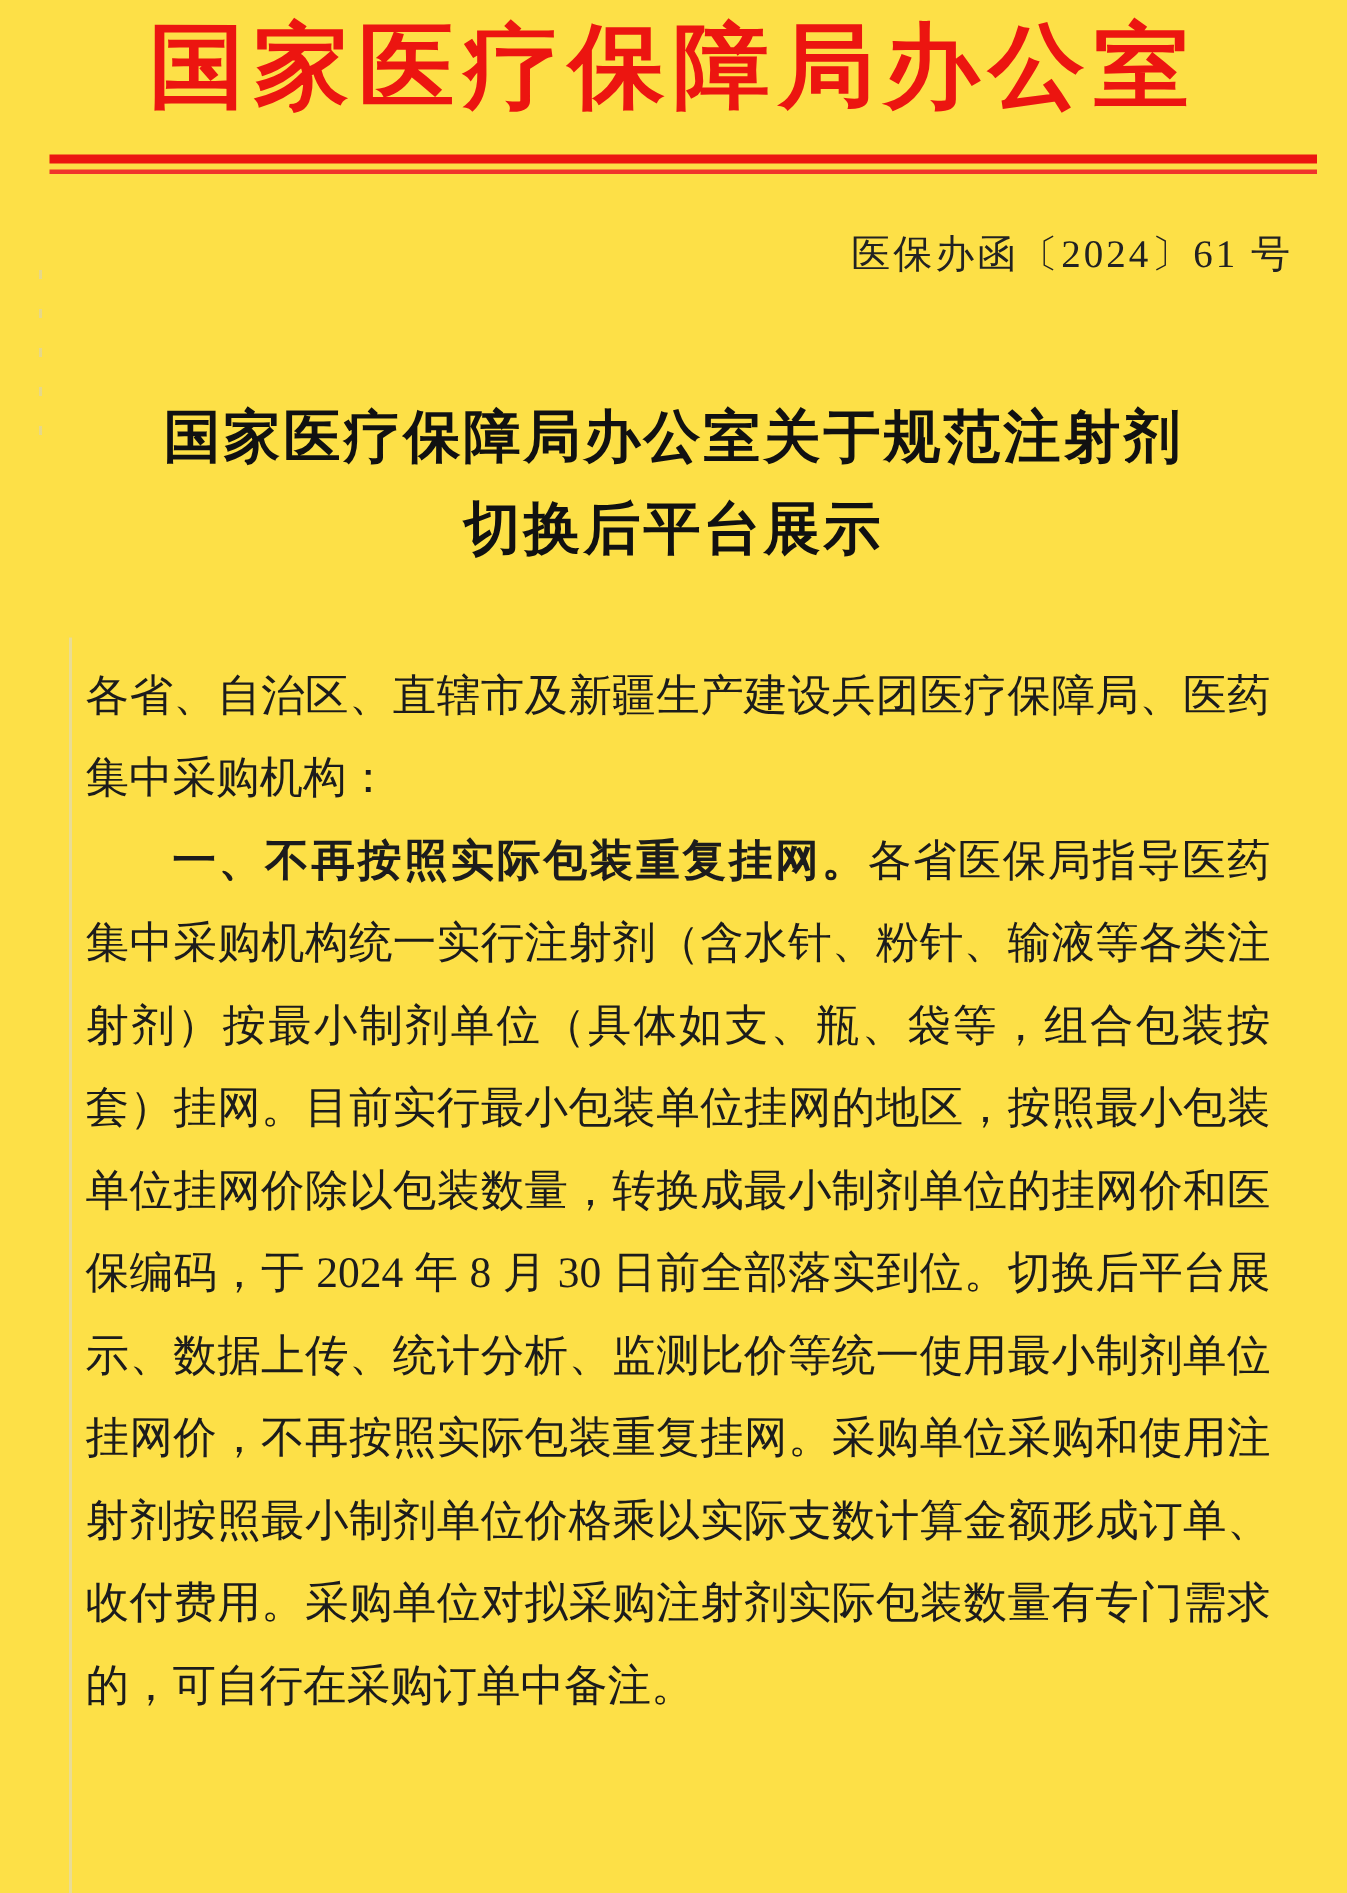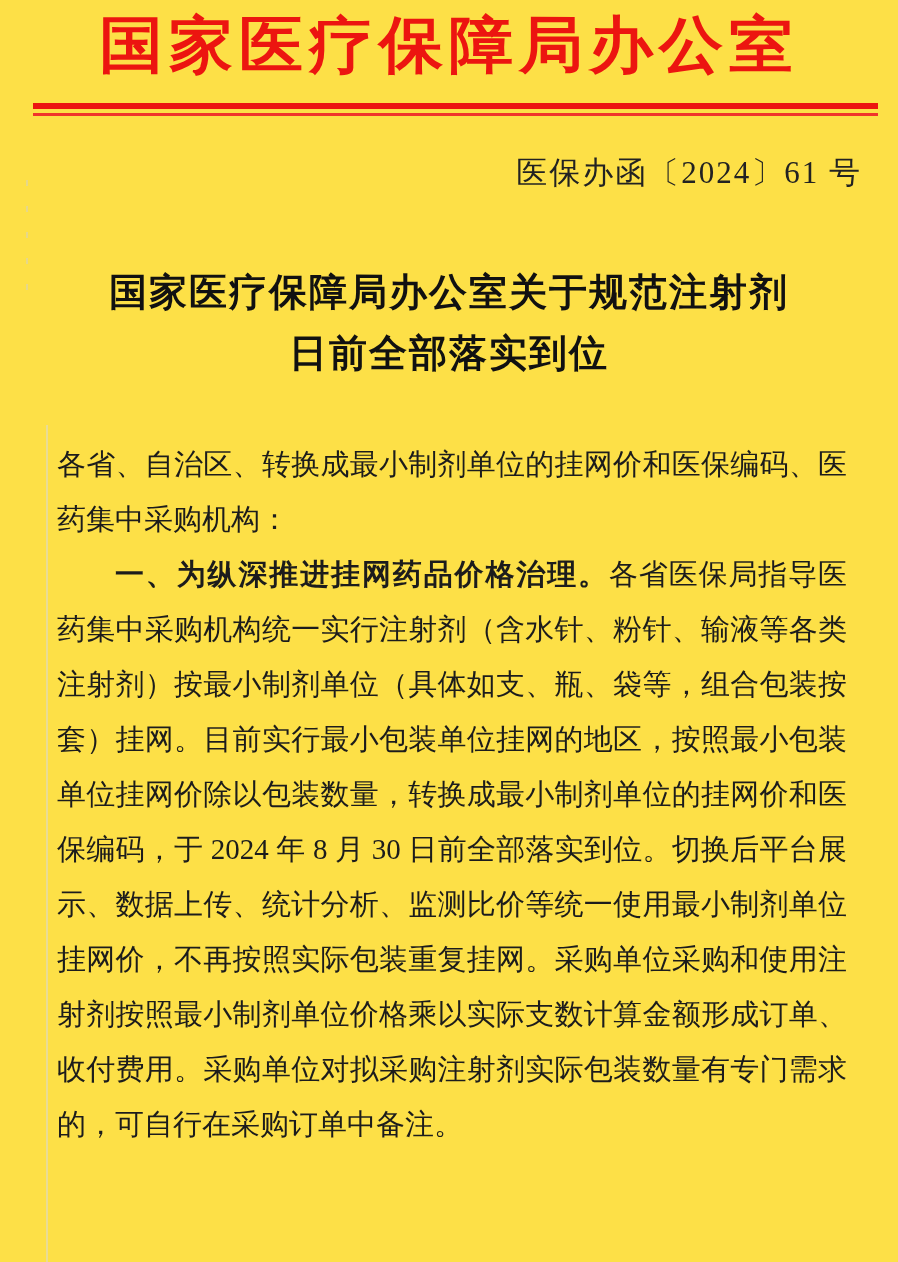--- a/index.html
+++ b/index.html
@@ -51,21 +51,21 @@
     top: 113px;
     height: 3px;
     background: #f0342b;
   }
 
   
   .doc-number {
     position: absolute;
     top: 152px;
     right: 36px;
-    font-size: 31px;
+    font-size: 26px;
     letter-spacing: 2px;
     color: #222;
     white-space: nowrap;
   }
 
   
   .doc-title {
     position: absolute;
     top: 262px;
     left: 0;
@@ -133,28 +133,28 @@
 
   <div class="masthead">国家医疗保障局办公室</div>
 
   <div class="rule-thick"></div>
   <div class="rule-thin"></div>
 
   <div class="doc-number">医保办函〔2024〕61 号</div>
 
   <div class="doc-title">
     <div>国家医疗保障局办公室关于规范注射剂</div>
-    <div>日前全部落实到位</div>
+    <div>切换后平台展示</div>
   </div>
 
   <div class="body-text">
-    <p class="para">各省、自治区、转换成最小制剂单位的挂网价和医保编码、医药集中采购机构：</p>
+    <p class="para">各省、自治区、直辖市及新疆生产建设兵团医疗保障局、医药集中采购机构：</p>
 
 
     <p class="para indent">
-      <span class="clause-lead">一、为纵深推进挂网药品价格治理。</span><span>各省医保局指导医药集中采购机构统一实行注射剂（含水针、粉针、输液等各类注射剂）按最小制剂单位（具体如支、瓶、袋等，组合包装按套）挂网。目前实行最小包装单位挂网的地区，按照最小包装单位挂网价除以包装数量，转换成最小制剂单位的挂网价和医保编码，于 2024 年 8 月 30 日前全部落实到位。切换后平台展示、数据上传、统计分析、监测比价等统一使用最小制剂单位挂网价，不再按照实际包装重复挂网。采购单位采购和使用注射剂按照最小制剂单位价格乘以实际支数计算金额形成订单、收付费用。采购单位对拟采购注射剂实际包装数量有专门需求的，可自行在采购订单中备注。</span>
+      <span class="clause-lead">一、不再按照实际包装重复挂网。</span><span>各省医保局指导医药集中采购机构统一实行注射剂（含水针、粉针、输液等各类注射剂）按最小制剂单位（具体如支、瓶、袋等，组合包装按套）挂网。目前实行最小包装单位挂网的地区，按照最小包装单位挂网价除以包装数量，转换成最小制剂单位的挂网价和医保编码，于 2024 年 8 月 30 日前全部落实到位。切换后平台展示、数据上传、统计分析、监测比价等统一使用最小制剂单位挂网价，不再按照实际包装重复挂网。采购单位采购和使用注射剂按照最小制剂单位价格乘以实际支数计算金额形成订单、收付费用。采购单位对拟采购注射剂实际包装数量有专门需求的，可自行在采购订单中备注。</span>
     </p>
   </div>
 
   <div class="scan-dashes"></div>
   <div class="scan-edge-strip"></div>
 
 </div>
 
 </body></html>

